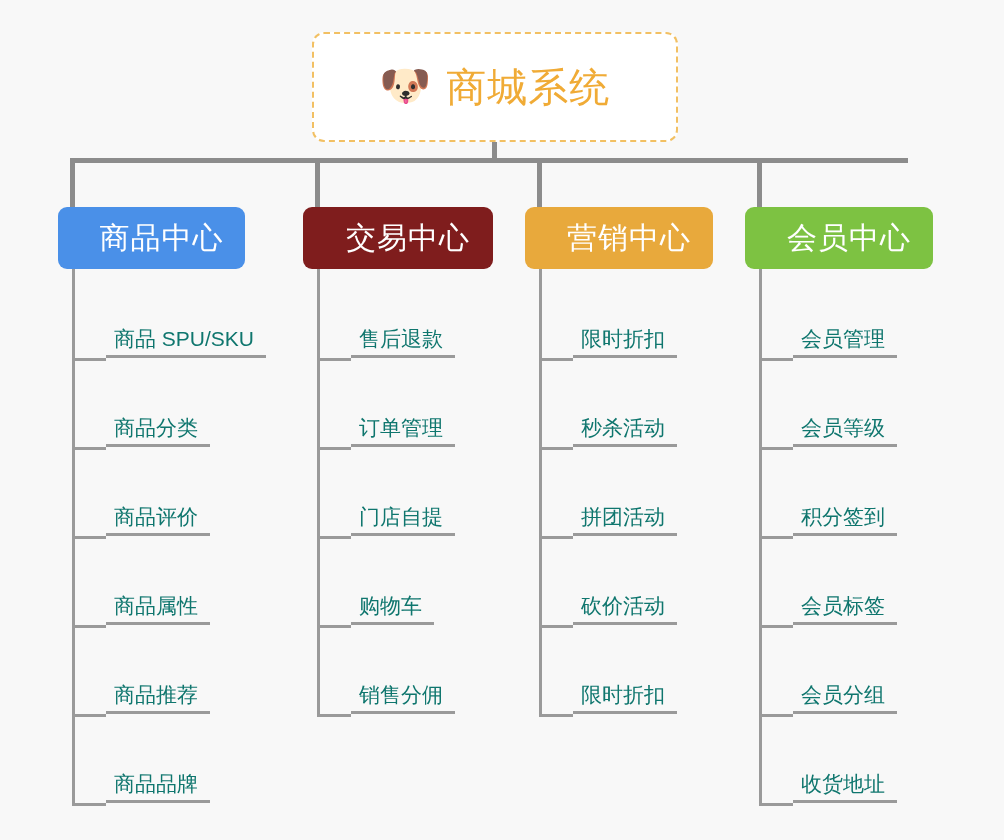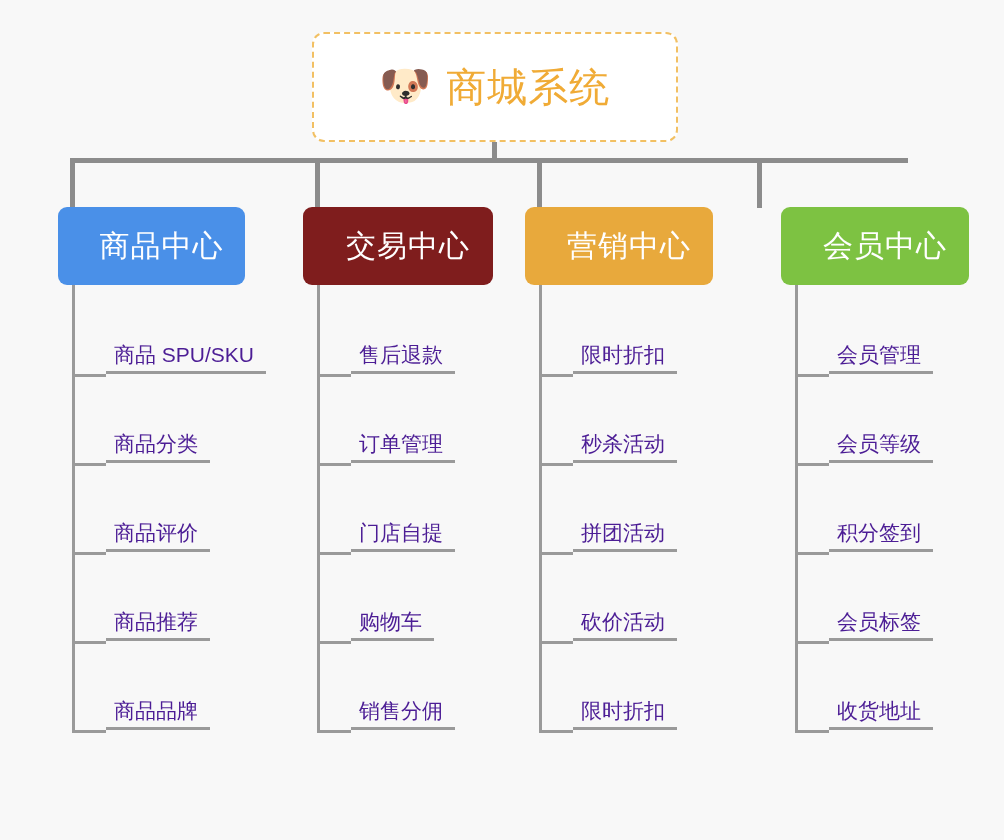--- a/index.html
+++ b/index.html
@@ -72,21 +72,21 @@
     height: 50px;
   }
 
   
   .branch {
     position: absolute;
     top: 207px;
   }
   .branch-header {
     box-sizing: border-box;
-    height: 78px;
+    height: 62px;
     border-radius: 9px;
     display: flex;
     align-items: center;
     justify-content: center;
     color: #ffffff;
     font-size: 30px;
     letter-spacing: 1px;
     white-space: nowrap;
     padding-left: 20px;
   }
@@ -114,21 +114,21 @@
   }
   .leaf-inner {
     position: relative;
     display: inline-block;
     margin-left: 34px;
     padding: 0 12px 5px 8px;
     border-bottom: 3px solid #9a9a9a;
   }
   .leaf-label {
     font-size: 21px;
-    color: #4c1d95;
+    color: #0f766e;
     white-space: nowrap;
     line-height: 1.1;
   }
   
   .leaf-rule {
     position: absolute;
     left: 0;
     bottom: -3px;
     width: 34px;
     height: 3px;
@@ -167,20 +167,24 @@
           <div class="leaf">
             <div class="leaf-rule"></div>
             <div class="leaf-inner"><span class="leaf-label">商品分类</span></div>
           </div>
           <div class="leaf">
             <div class="leaf-rule"></div>
             <div class="leaf-inner"><span class="leaf-label">商品评价</span></div>
           </div>
           <div class="leaf">
             <div class="leaf-rule"></div>
+            <div class="leaf-inner"><span class="leaf-label">商品属性</span></div>
+          </div>
+          <div class="leaf">
+            <div class="leaf-rule"></div>
             <div class="leaf-inner"><span class="leaf-label">商品推荐</span></div>
           </div>
           <div class="leaf">
             <div class="leaf-rule"></div>
             <div class="leaf-inner"><span class="leaf-label">商品品牌</span></div>
           </div>
         </div>
       </div>
       <div class="branch" style="left: 303px; width: 190px;">
         <div class="branch-header" style="background: #7f1d1d;">交易中心</div>
@@ -227,21 +231,21 @@
           <div class="leaf">
             <div class="leaf-rule"></div>
             <div class="leaf-inner"><span class="leaf-label">砍价活动</span></div>
           </div>
           <div class="leaf">
             <div class="leaf-rule"></div>
             <div class="leaf-inner"><span class="leaf-label">限时折扣</span></div>
           </div>
         </div>
       </div>
-      <div class="branch" style="left: 781px; width: 188px;">
+      <div class="branch" style="left: 745px; width: 188px;">
         <div class="branch-header" style="background: rgb(125, 194, 66);">会员中心</div>
         <div class="branch-body" style="margin-left: 14px;">
           <div class="trunk"></div>
           <div class="leaf">
             <div class="leaf-rule"></div>
             <div class="leaf-inner"><span class="leaf-label">会员管理</span></div>
           </div>
           <div class="leaf">
             <div class="leaf-rule"></div>
             <div class="leaf-inner"><span class="leaf-label">会员等级</span></div>
@@ -249,19 +253,23 @@
           <div class="leaf">
             <div class="leaf-rule"></div>
             <div class="leaf-inner"><span class="leaf-label">积分签到</span></div>
           </div>
           <div class="leaf">
             <div class="leaf-rule"></div>
             <div class="leaf-inner"><span class="leaf-label">会员标签</span></div>
           </div>
           <div class="leaf">
             <div class="leaf-rule"></div>
+            <div class="leaf-inner"><span class="leaf-label">会员分组</span></div>
+          </div>
+          <div class="leaf">
+            <div class="leaf-rule"></div>
             <div class="leaf-inner"><span class="leaf-label">收货地址</span></div>
           </div>
         </div>
       </div>
     </div>
 
 </div>
 
 </body></html>

